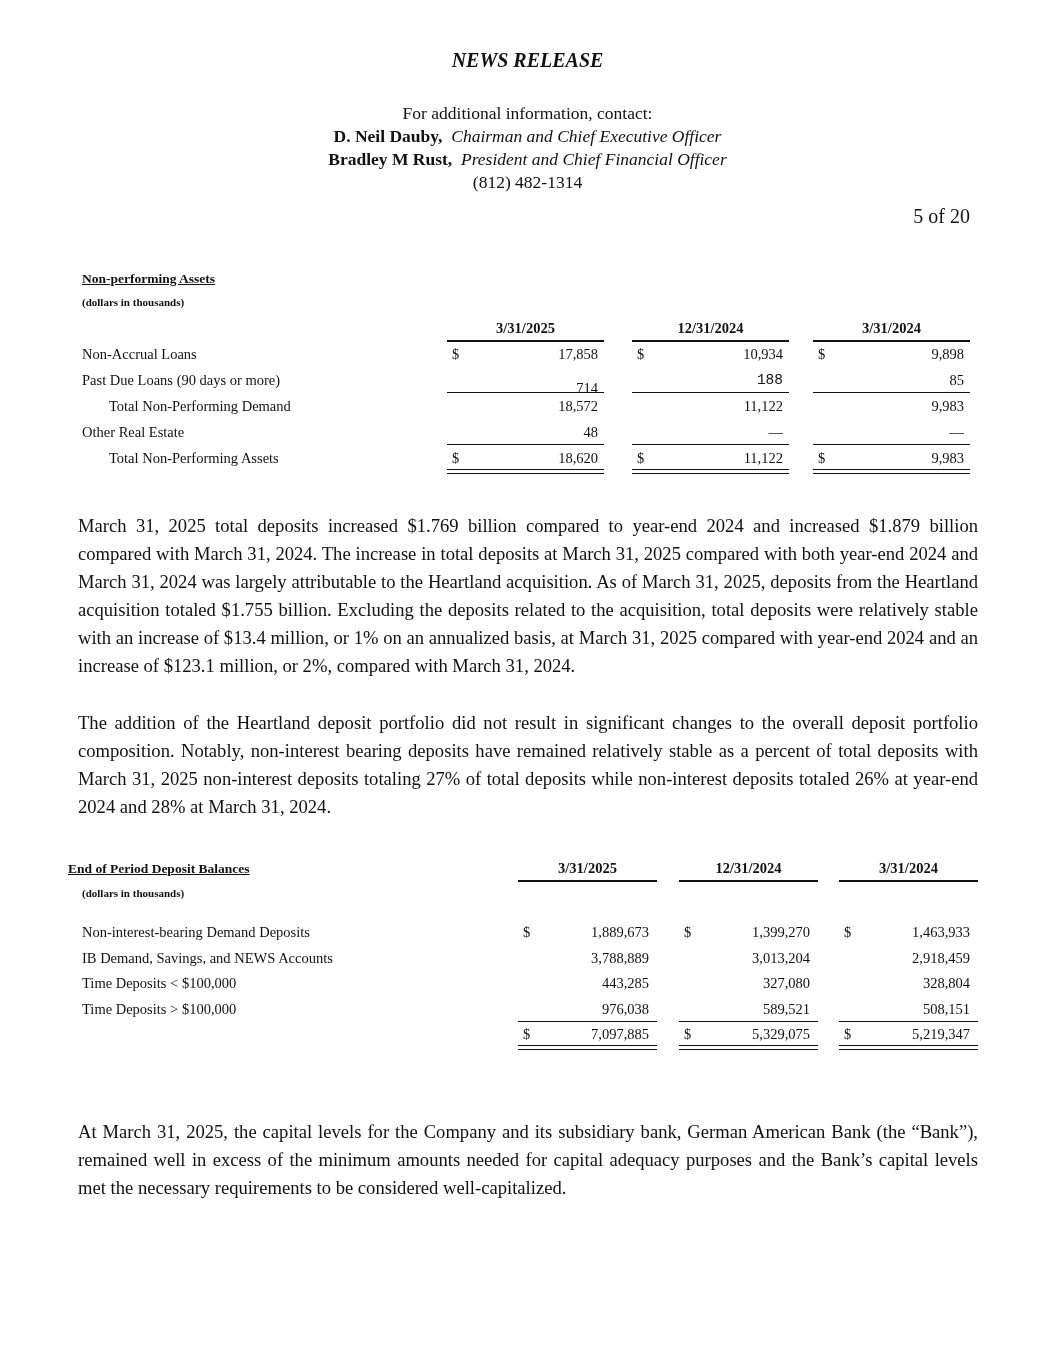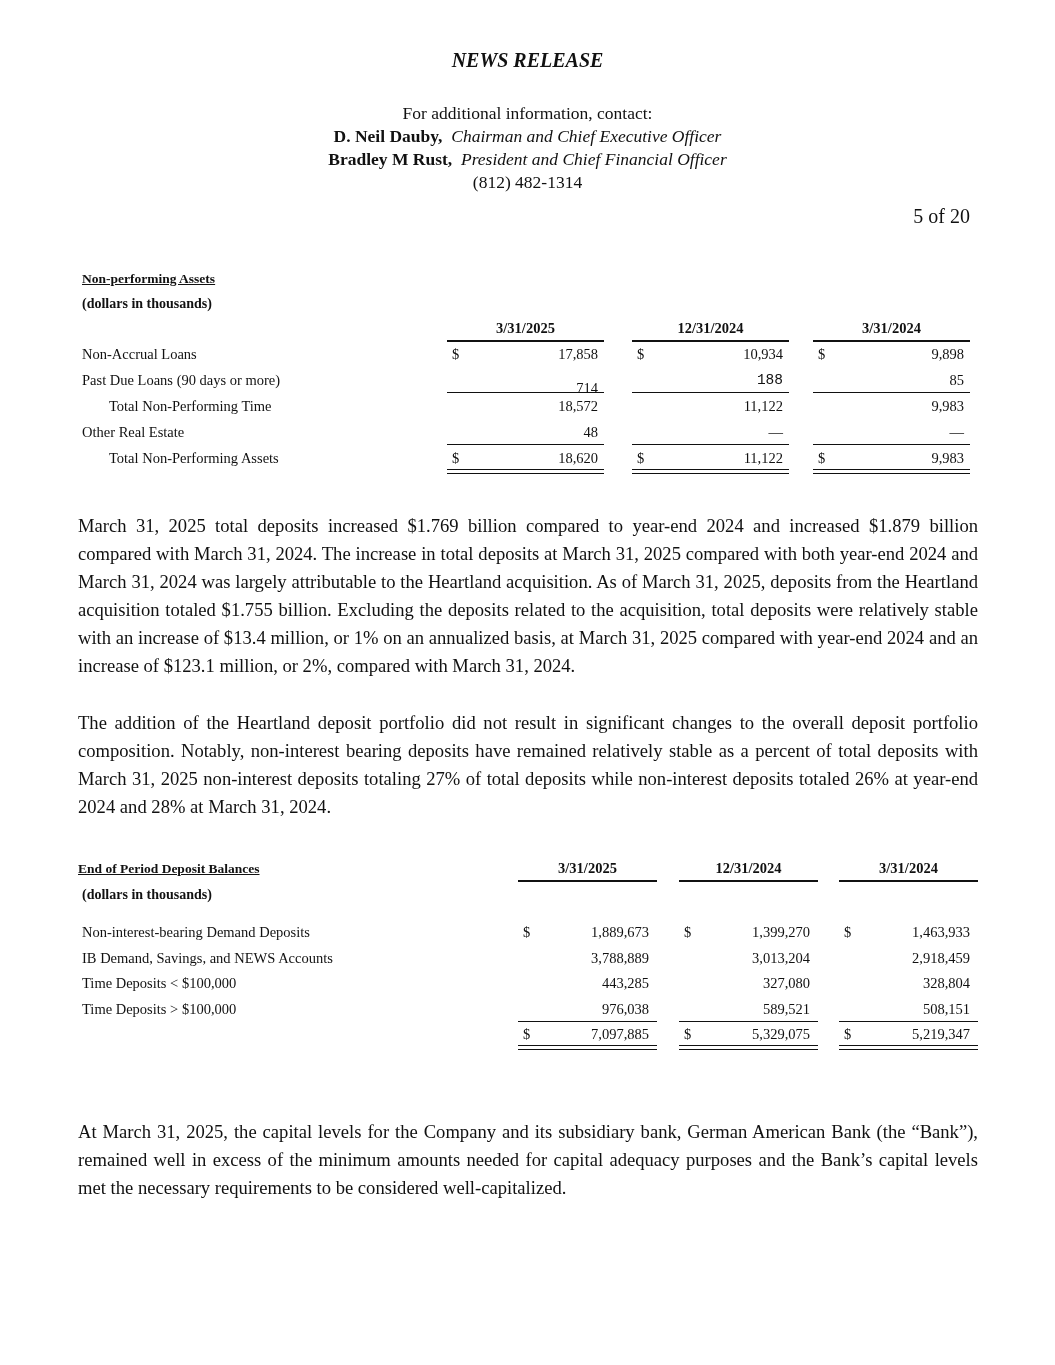--- a/index.html
+++ b/index.html
@@ -11,21 +11,21 @@
   .title {
     top: 49px; left: 0; width: 1055px; text-align: center;
     font-weight: bold; font-style: italic; font-size: 20px;
   }
   .contact { left: 0; width: 1055px; text-align: center; font-size: 17.5px; line-height: 23px; }
   .contact b { font-weight: bold; }
   .contact i { font-style: italic; }
   .pagenum { top: 205px; right: 85px; font-size: 20px; }
 
   .tbl-title { font-size: 13.5px; font-weight: bold; text-decoration: underline; }
-  .tbl-sub { font-size: 14px; font-weight: bold; }
+  .tbl-sub { font-size: 11px; font-weight: bold; }
   .row-label { font-size: 14.5px; }
   .indent { padding-left: 27px; }
 
   .colhdr { font-size: 14.5px; font-weight: bold; text-align: center; }
   .hline { height: 0; border-top: 2px solid #111; }
   .dline { height: 3px; border-top: 1.5px solid #111; border-bottom: 1.5px solid #111; }
   .cell { font-size: 14.5px; }
   .dollar { position: absolute; left: 0; }
   .num { position: absolute; right: 0; }
 
@@ -76,21 +76,21 @@
     <div class="abs row-label" style="left:82px; top:372px;">Past Due Loans (90 days or more)</div>
     <div class="abs cell" style="left:447px; top:380px; width:151px; height:18px;">
       <span class="num">714</span>
     </div>
     <div class="abs cell" style="left:632px; top:372px; width:151px; height:18px;font-family:Liberation Mono, monospace;">
       <span class="num">188</span>
     </div>
     <div class="abs cell" style="left:813px; top:372px; width:151px; height:18px;">
       <span class="num">85</span>
     </div>
-    <div class="abs row-label indent" style="left:82px; top:398px;">Total Non-Performing Time</div>
+    <div class="abs row-label indent" style="left:82px; top:398px;">Total Non-Performing Demand</div>
     <div class="abs cell" style="left:447px; top:398px; width:151px; height:18px;">
       <span class="num">18,572</span>
     </div>
     <div class="abs cell" style="left:632px; top:398px; width:151px; height:18px;">
       <span class="num">11,122</span>
     </div>
     <div class="abs cell" style="left:813px; top:398px; width:151px; height:18px;">
       <span class="num">9,983</span>
     </div>
     <div class="abs row-label" style="left:82px; top:424px;">Other Real Estate</div>
@@ -124,21 +124,21 @@
     <div class="abs hline" style="left:813px; top:444px; width:157px; border-top-width:1.5px;"></div>
     <div class="abs dline" style="left:447px; top:469px; width:157px;"></div>
     <div class="abs dline" style="left:632px; top:469px; width:157px;"></div>
     <div class="abs dline" style="left:813px; top:469px; width:157px;"></div>
   </div>
 
 <div class="abs para" style="top:512px;">March 31, 2025 total deposits increased $1.769 billion compared to year-end 2024 and increased $1.879 billion compared with March 31, 2024.  The increase in total deposits at March 31, 2025 compared with both year-end 2024 and March 31, 2024 was largely attributable to the Heartland acquisition.  As of March 31, 2025, deposits from the Heartland acquisition totaled $1.755 billion.  Excluding the deposits related to the acquisition, total deposits were relatively stable with an increase of $13.4 million, or 1% on an annualized basis, at March 31, 2025 compared with year-end 2024 and an increase of $123.1 million, or 2%, compared with March 31, 2024.</div>
 
 <div class="abs para" style="top:709px;">The addition of the Heartland deposit portfolio did not result in significant changes to the overall deposit portfolio composition.  Notably, non-interest bearing deposits have remained relatively stable as a percent of total deposits with March 31, 2025 non-interest deposits totaling 27% of total deposits while non-interest deposits totaled 26% at year-end 2024 and 28% at March 31, 2024.</div>
 
-<div class="abs tbl-title" style="left:78px; top:861px;">End of Period Deposit Balances</div>
+<div class="abs tbl-title" style="left:68px; top:861px;">End of Period Deposit Balances</div>
 <div class="abs tbl-sub" style="left:82px; top:887px;">(dollars in thousands)</div>
 
 <div id="dep">
     <div class="abs colhdr" style="left:518px; top:860px; width:139px;">3/31/2025</div>
     <div class="abs hline" style="left:518px; top:880px; width:139px;"></div>
     <div class="abs colhdr" style="left:679px; top:860px; width:139px;">12/31/2024</div>
     <div class="abs hline" style="left:679px; top:880px; width:139px;"></div>
     <div class="abs colhdr" style="left:839px; top:860px; width:139px;">3/31/2024</div>
     <div class="abs hline" style="left:839px; top:880px; width:139px;"></div>
     <div class="abs row-label" style="left:82px; top:924px;">Non-interest-bearing Demand Deposits</div>

